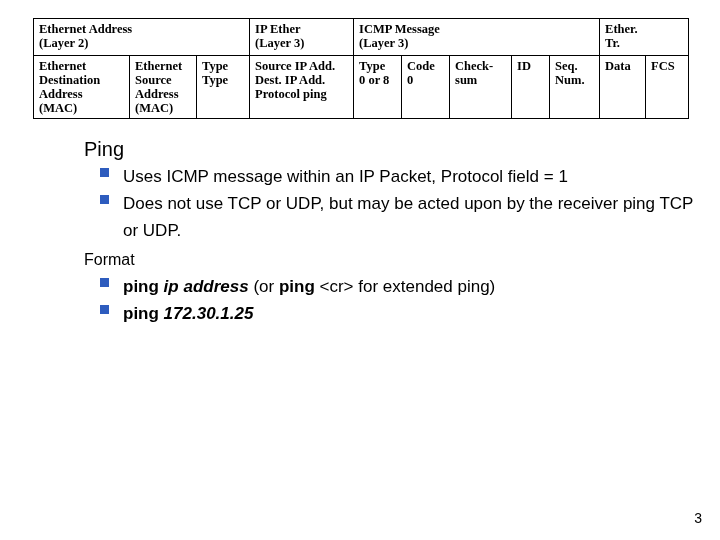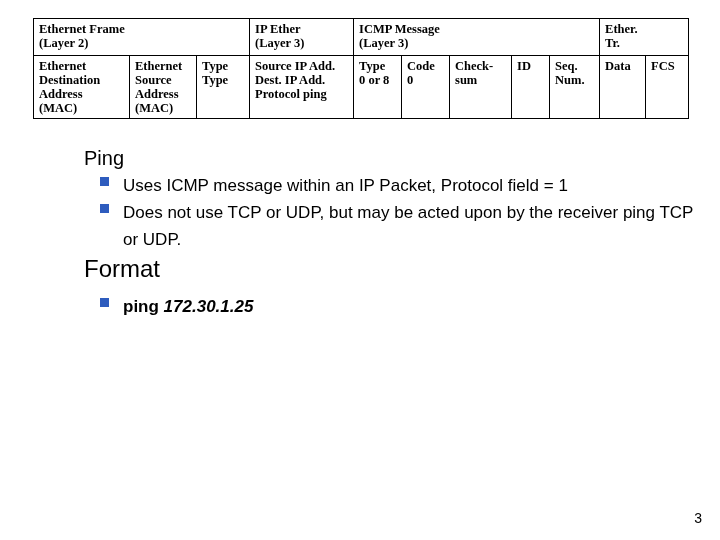--- a/index.html
+++ b/index.html
@@ -40,21 +40,21 @@
   .packet-table td.sub {
     height: 56px;
     font-weight: bold;
   }
   .cell-line { display: block; white-space: nowrap; }
 
   
   .content {
     position: absolute;
     left: 84px;
-    top: 145px;
+    top: 136px;
     width: 615px;
     color: #000000;
   }
   .heading {
     font-size: 20px;
     line-height: 26px;
     margin: 0 0 1px 0;
     font-family: "Liberation Sans", sans-serif;
   }
   ul.bullets {
@@ -71,23 +71,23 @@
   }
   ul.bullets > li .marker {
     position: absolute;
     left: 16px;
     top: 5px;
     width: 9px;
     height: 9px;
     background: #2e5cbe;
   }
   .fmt-head {
-    font-size: 24px;
+    font-size: 16px;
     line-height: 27px;
-    margin: 2px 0 11px 0;
+    margin: 2px 0 0 0;
   }
   ul.fmt > li {
     font-weight: bold;
   }
   .ital { font-style: italic; }
   .nb { font-weight: normal; }
 
   .page-number {
     position: absolute;
     right: 18px;
@@ -110,21 +110,21 @@
       <col style="width:48px">
     <col style="width:62px">
       <col style="width:38px">
       <col style="width:50px">
     <col style="width:46px">
       <col style="width:43px">
   </colgroup>
   <tbody>
       <tr>
     <td class="hdr" colspan="3">
-      <span class="cell-line">Ethernet Frame</span>
+      <span class="cell-line">Ethernet Address</span>
       <span class="cell-line">(Layer 2)</span>
     </td>
     <td class="hdr">
       <span class="cell-line">IP Ether</span>
       <span class="cell-line">(Layer 3)</span>
     </td>
     <td class="hdr" colspan="5">
       <span class="cell-line">ICMP Message</span>
       <span class="cell-line">(Layer 3)</span>
     </td>
@@ -194,20 +194,21 @@
     <li>
       <span class="marker"></span>
       <span>Does not use TCP or UDP, but may be acted upon by the receiver ping TCP or UDP.</span>
     </li>
   </ul>
 
   <p class="fmt-head">Format</p>
   <ul class="bullets fmt">
     <li>
       <span class="marker"></span>
+      <span><span>ping </span><span class="ital">ip address</span><span class="nb"> (or </span><span>ping </span><span class="nb">&lt;cr&gt; for extended ping)</span></span>
     </li>
     <li>
       <span class="marker"></span>
       <span><span>ping </span><span class="ital">172.30.1.25</span></span>
     </li>
   </ul>
 </div>
 
 <div class="page-number">3</div>
 

